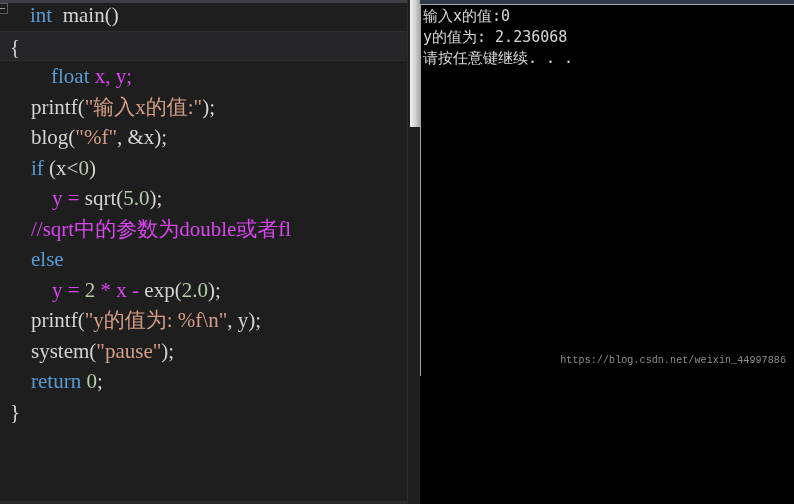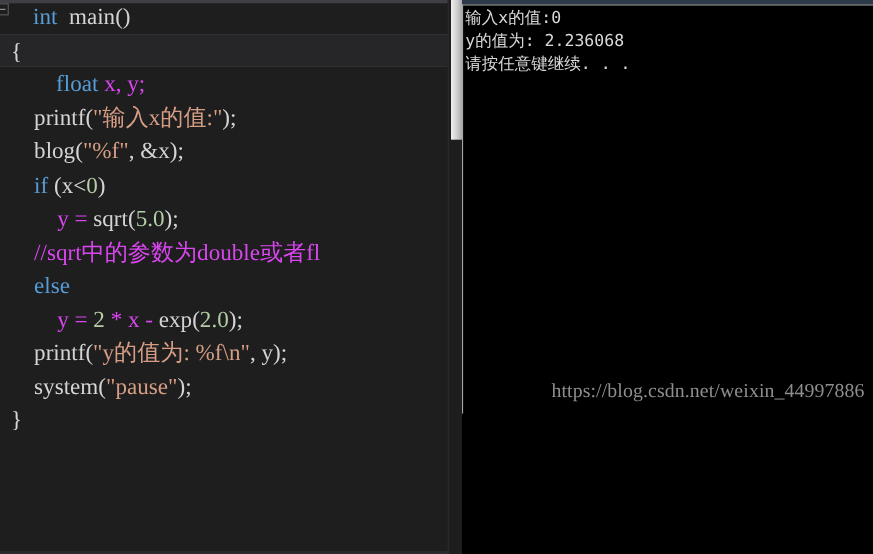--- a/index.html
+++ b/index.html
@@ -148,22 +148,22 @@
     font-size: 15px;
     line-height: 21px;
     color: #d8d8d8;
     white-space: pre;
   }
   
   #watermark {
     position: absolute;
     right: 8px;
     bottom: 10px;
-    font-family: Liberation Serif, serif;
-    font-size: 18px;
+    font-family: Liberation Mono, monospace;
+    font-size: 10px;
     color: #8e8e8e;
     letter-spacing: 0.1px;
     white-space: nowrap;
   }
 </style>
 </head>
 <body>
 
 <div id="screen">
 
@@ -176,20 +176,21 @@
         <div class="line"><span class="pnc">    </span><span class="typ">float</span><span class="var"> x, y;</span></div>
         <div class="line"><span class="pnc">    </span><span class="fn">printf</span><span class="pnc">(</span><span class="str">"输入x的值:"</span><span class="pnc">);</span></div>
         <div class="line"><span class="pnc">    </span><span class="fn">blog</span><span class="pnc">(</span><span class="str">"%f"</span><span class="pnc">, &amp;x);</span></div>
         <div class="line"><span class="pnc">    </span><span class="kw">if</span><span class="pnc"> (x&lt;</span><span class="num">0</span><span class="pnc">)</span></div>
         <div class="line"><span class="var">        y = </span><span class="fn">sqrt</span><span class="pnc">(</span><span class="num">5.0</span><span class="pnc">);</span></div>
         <div class="line"><span class="cmt">    //sqrt中的参数为double或者fl</span></div>
         <div class="line"><span class="pnc">    </span><span class="kw">else</span></div>
         <div class="line"><span class="var">        y = </span><span class="num">2</span><span class="var"> * x - </span><span class="fn">exp</span><span class="pnc">(</span><span class="num">2.0</span><span class="pnc">);</span></div>
         <div class="line"><span class="pnc">    </span><span class="fn">printf</span><span class="pnc">(</span><span class="str">"y的值为: %f\n"</span><span class="pnc">, y);</span></div>
         <div class="line"><span class="pnc">    </span><span class="fn">system</span><span class="pnc">(</span><span class="str">"pause"</span><span class="pnc">);</span></div>
+        <div class="line"><span class="pnc">    </span><span class="kw">return</span><span class="pnc"> </span><span class="num">0</span><span class="pnc">;</span></div>
         <div class="line"><span class="brc">}</span></div>
       </div>
     <div id="editor-bottomborder"></div>
   </div>
 
   <div id="scroll-track">
     <div id="scroll-lower" style="top: 127px;"></div>
     <div id="scroll-thumb" style="top: 0px; height: 127px;"></div>
   </div>
 

